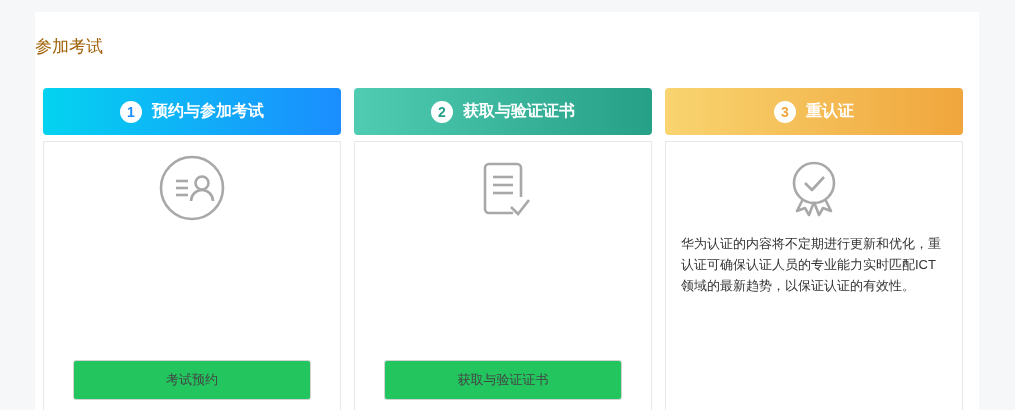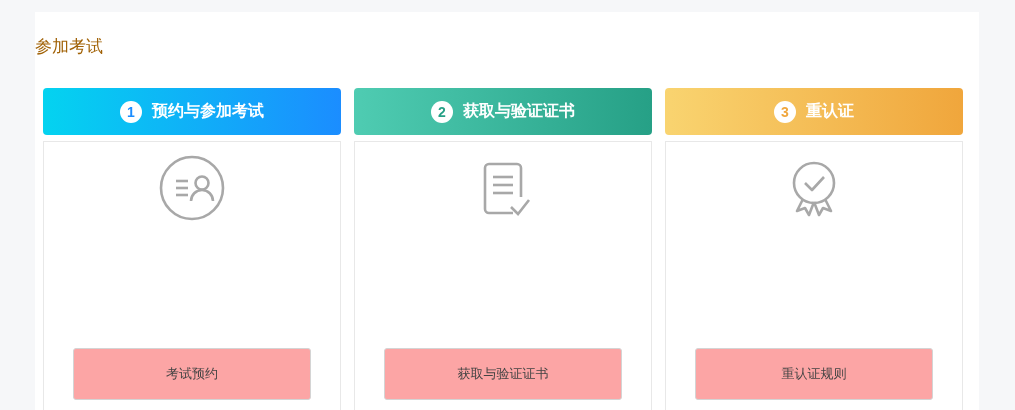--- a/index.html
+++ b/index.html
@@ -83,22 +83,22 @@
   }
   .desc a {
     color: #a50c23;
     text-decoration: underline;
     cursor: pointer;
   }
   .card-btn {
     margin-top: auto;
     margin-bottom: 20px;
     width: calc(100% - 58px);
-    height: 52px;
-    background: #fca5a5;
+    height: 40px;
+    background: #22c55e;
     border: 1px solid #d4d4d4;
     border-radius: 3px;
     font-size: 13px;
     color: #444444;
     font-family: inherit;
     cursor: pointer;
   }
   .icon-wrap svg { display: block; }
 </style>
 </head>
@@ -155,18 +155,18 @@
       </div>
       <div class="bd">
         <div class="icon-wrap">
           <svg width="70" height="70" viewBox="0 0 70 70" fill="none" stroke="#a8a8a8" stroke-width="2.6" stroke-linejoin="round">
             <circle cx="35" cy="30" r="20"></circle>
             <polyline points="26,30 33,37 45,24"></polyline>
             <path d="M24 46 l-6 12 8 -3 4 7 5 -13"></path>
             <path d="M46 46 l6 12 -8 -3 -4 7 -5 -13"></path>
           </svg>
         </div>
-        <button class="card-btn">重认证规则</button>
+        <div class="desc"><span>华为认证的内容将不定期进行更新和优化，重认证可确保认证人员的专业能力实时匹配ICT领域的最新趋势，以保证认证的有效性。</span></div>
       </div>
     </div>
 
   </div>
 </div>
 
 </body></html>

